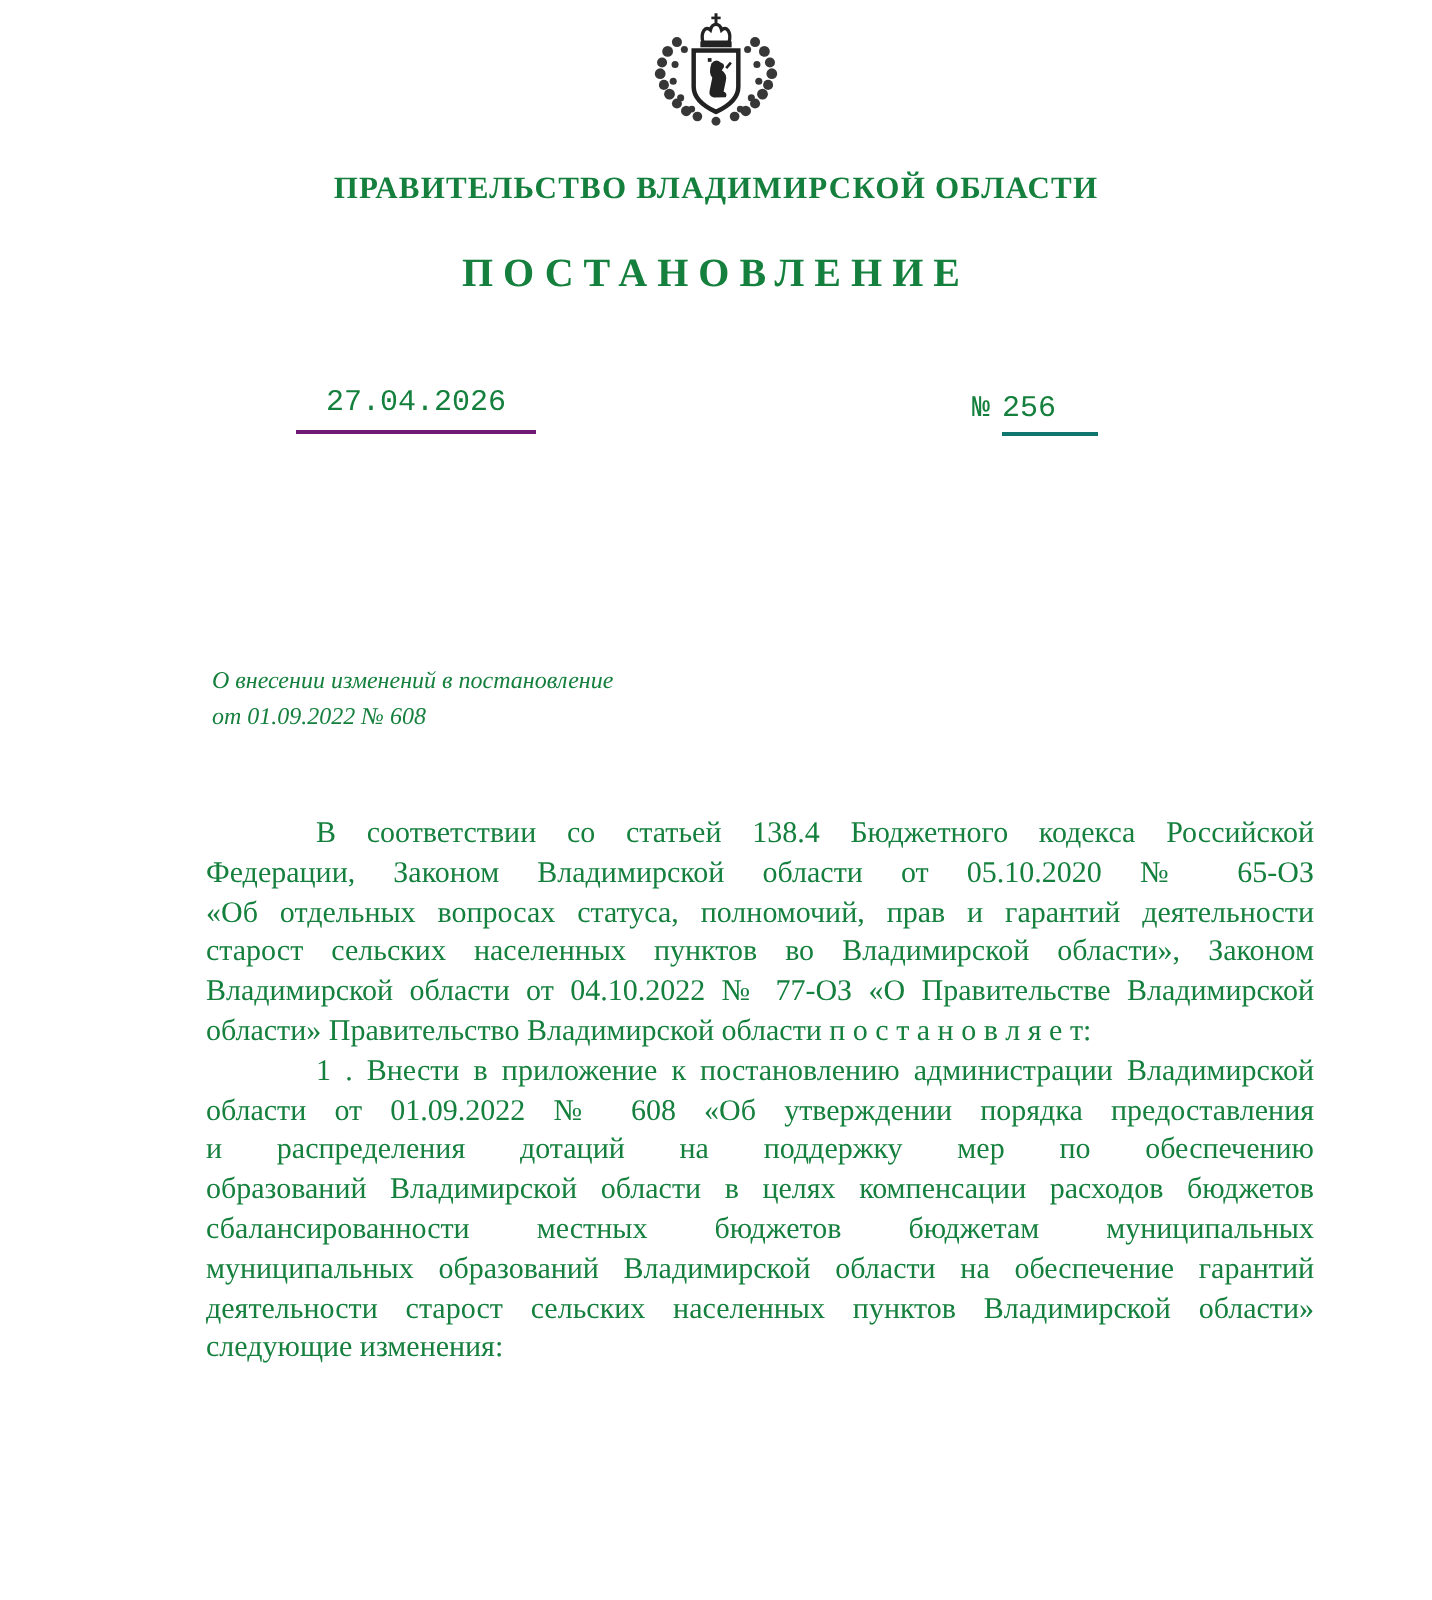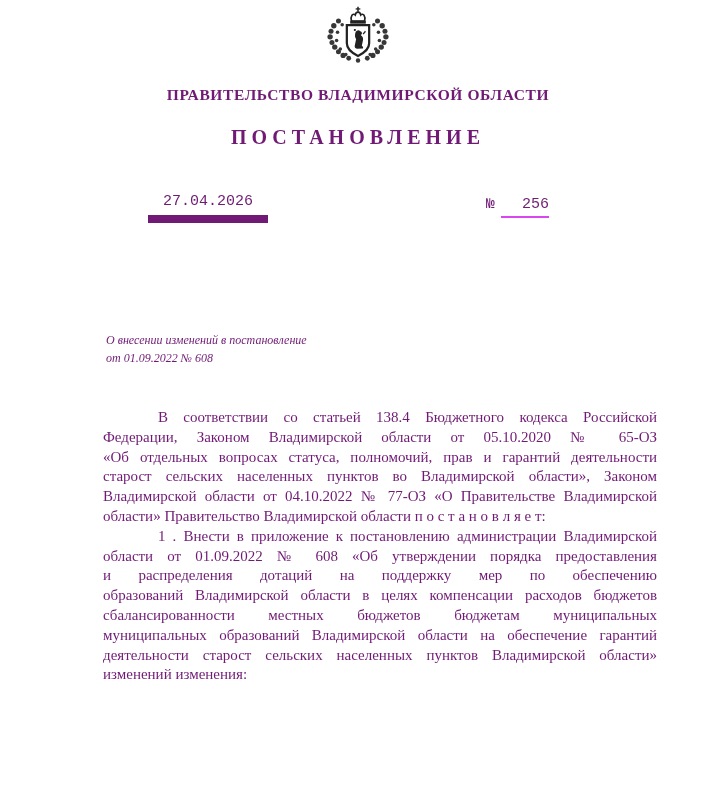--- a/index.html
+++ b/index.html
@@ -2,21 +2,21 @@
 <html><head>
 <meta charset="utf-8">
 <style>
   html,body { margin:0; padding:0; background:#e8e8e8; }
   .page {
     position:relative;
     width:716px; height:800px;
     margin:0 auto;
     background:#ffffff;
     font-family:"Liberation Serif","DejaVu Serif",serif;
-    color:#701a75;
+    color:#15803d;
     overflow:hidden;
   }
   .emblem {
     position:absolute;
     left:318px; top:5px;
     width:80px; height:60px;
   }
   .org-name {
     position:absolute;
     left:0; top:86px; width:716px;
@@ -34,35 +34,35 @@
     letter-spacing:5px;
   }
   .date-field {
     position:absolute;
     left:148px; top:193px;
     width:120px;
     text-align:center;
     font-family:"Liberation Mono","DejaVu Sans Mono",monospace;
     font-size:15px;
     padding-bottom:5px;
-    border-bottom:8px solid #701a75;
+    border-bottom:2px solid #701a75;
   }
   .number-group {
     position:absolute;
     left:486px; top:196px;
     font-family:"Liberation Mono","DejaVu Sans Mono",monospace;
     font-size:15px;
   }
   .number-label { display:inline-block; margin-right:6px; }
   .number-value {
     display:inline-block;
     min-width:48px;
-    text-align:right;
+    text-align:left;
     padding-bottom:3px;
-    border-bottom:2px solid #d946ef;
+    border-bottom:2px solid #0f766e;
   }
   .subject {
     position:absolute;
     left:106px; top:332px;
     width:300px;
     font-style:italic;
     font-size:12px;
     line-height:17.6px;
   }
   .body-text {
@@ -162,16 +162,16 @@
     <div class="body-line">Владимирской области от 04.10.2022 № 77-ОЗ «О Правительстве Владимирской</div>
     <div class="body-line last">области» Правительство Владимирской области  п о с т а н о в л я е т:</div>
 
     <div class="body-line first">1 . Внести в приложение к постановлению администрации Владимирской</div>
     <div class="body-line">области от 01.09.2022 № 608 «Об утверждении порядка предоставления</div>
     <div class="body-line">и распределения дотаций на поддержку мер по обеспечению</div>
     <div class="body-line">образований Владимирской области в целях компенсации расходов бюджетов</div>
     <div class="body-line">сбалансированности местных бюджетов бюджетам муниципальных</div>
     <div class="body-line">муниципальных образований Владимирской области на обеспечение гарантий</div>
     <div class="body-line">деятельности старост сельских населенных пунктов Владимирской области»</div>
-    <div class="body-line last">изменений изменения:</div>
+    <div class="body-line last">следующие изменения:</div>
   </div>
 
 </div>
 
 </body></html>

